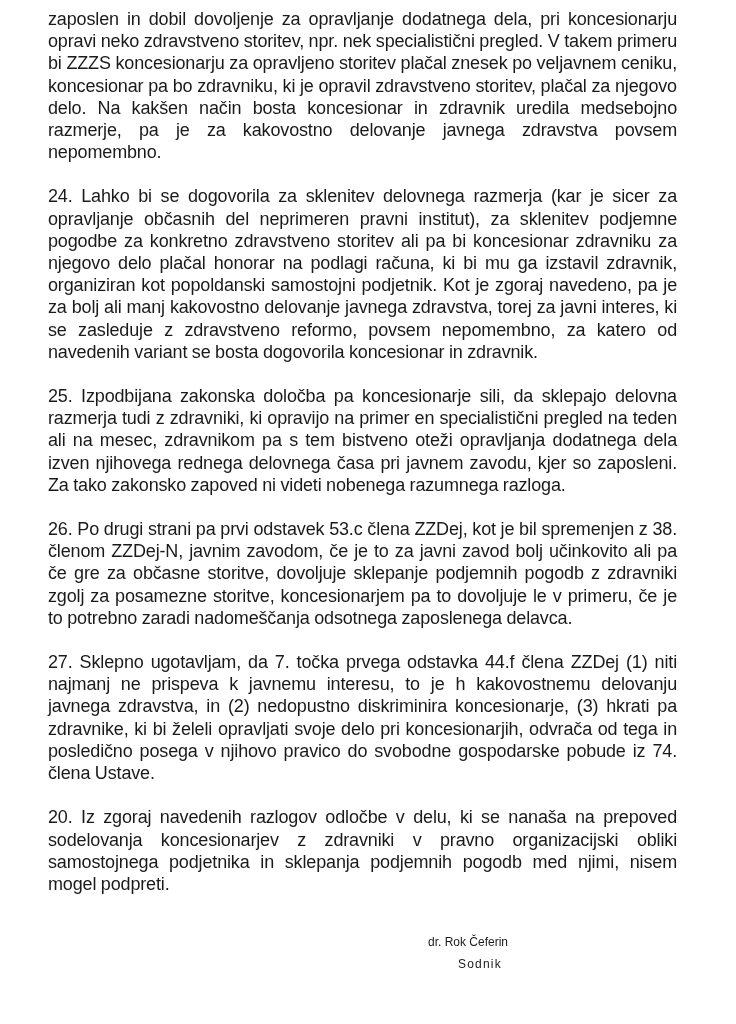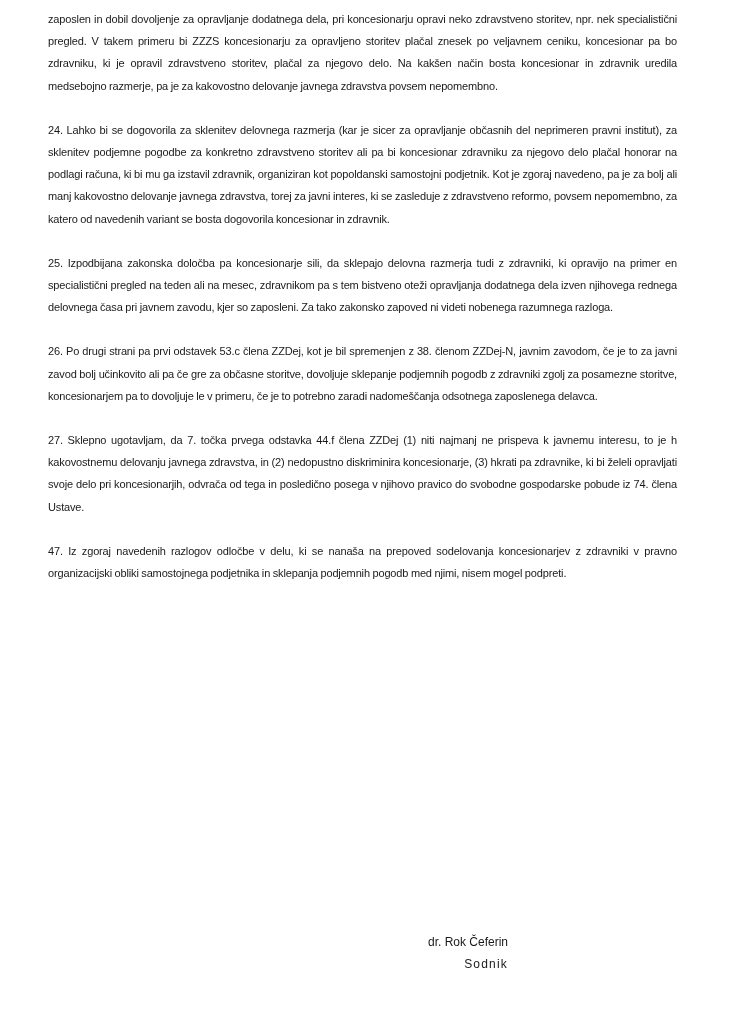--- a/index.html
+++ b/index.html
@@ -16,51 +16,50 @@
     color: #1a1a1a;
   }
   .page {
     position: absolute;
     left: 48px;
     top: 8px;
     width: 629px;
   }
   .para {
     margin: 0 0 22px 0;
-    font-size: 11px;
+    font-size: 18px;
     line-height: 22.2px;
     text-align: justify;
     letter-spacing: -0.15px;
     word-spacing: -0.3px;
   }
   .signature {
     position: absolute;
     left: 428px;
     top: 931px;
     font-size: 12px;
     line-height: 22px;
   }
   .signature .name {
     display: block;
   }
   .signature .role {
     display: block;
     padding-left: 30px;
     letter-spacing: 1.2px;
-    text-align: right;
   }
 </style>
 </head>
 <body>
 
 <div class="page">
   <p class="para">zaposlen in dobil dovoljenje za opravljanje dodatnega dela, pri koncesionarju opravi neko zdravstveno storitev, npr. nek specialistični pregled. V takem primeru bi ZZZS koncesionarju za opravljeno storitev plačal znesek po veljavnem ceniku, koncesionar pa bo zdravniku, ki je opravil zdravstveno storitev, plačal za njegovo delo. Na kakšen način bosta koncesionar in zdravnik uredila medsebojno razmerje, pa je za kakovostno delovanje javnega zdravstva povsem nepomembno.</p>
   <p class="para">24. Lahko bi se dogovorila za sklenitev delovnega razmerja (kar je sicer za opravljanje občasnih del neprimeren pravni institut), za sklenitev podjemne pogodbe za konkretno zdravstveno storitev ali pa bi koncesionar zdravniku za njegovo delo plačal honorar na podlagi računa, ki bi mu ga izstavil zdravnik, organiziran kot popoldanski samostojni podjetnik. Kot je zgoraj navedeno, pa je za bolj ali manj kakovostno delovanje javnega zdravstva, torej za javni interes, ki se zasleduje z zdravstveno reformo, povsem nepomembno, za katero od navedenih variant se bosta dogovorila koncesionar in zdravnik.</p>
   <p class="para">25. Izpodbijana zakonska določba pa koncesionarje sili, da sklepajo delovna razmerja tudi z zdravniki, ki opravijo na primer en specialistični pregled na teden ali na mesec, zdravnikom pa s tem bistveno oteži opravljanja dodatnega dela izven njihovega rednega delovnega časa pri javnem zavodu, kjer so zaposleni. Za tako zakonsko zapoved ni videti nobenega razumnega razloga.</p>
   <p class="para">26. Po drugi strani pa prvi odstavek 53.c člena ZZDej, kot je bil spremenjen z 38. členom ZZDej-N, javnim zavodom, če je to za javni zavod bolj učinkovito ali pa če gre za občasne storitve, dovoljuje sklepanje podjemnih pogodb z zdravniki zgolj za posamezne storitve, koncesionarjem pa to dovoljuje le v primeru, če je to potrebno zaradi nadomeščanja odsotnega zaposlenega delavca.</p>
   <p class="para">27. Sklepno ugotavljam, da 7. točka prvega odstavka 44.f člena ZZDej (1) niti najmanj ne prispeva k javnemu interesu, to je h kakovostnemu delovanju javnega zdravstva, in (2) nedopustno diskriminira koncesionarje, (3) hkrati pa zdravnike, ki bi želeli opravljati svoje delo pri koncesionarjih, odvrača od tega in posledično posega v njihovo pravico do svobodne gospodarske pobude iz 74. člena Ustave.</p>
-  <p class="para">47. Iz zgoraj navedenih razlogov odločbe v delu, ki se nanaša na prepoved sodelovanja koncesionarjev z zdravniki v pravno organizacijski obliki samostojnega podjetnika in sklepanja podjemnih pogodb med njimi, nisem mogel podpreti.</p>
+  <p class="para">20. Iz zgoraj navedenih razlogov odločbe v delu, ki se nanaša na prepoved sodelovanja koncesionarjev z zdravniki v pravno organizacijski obliki samostojnega podjetnika in sklepanja podjemnih pogodb med njimi, nisem mogel podpreti.</p>
 </div>
 
 <div class="signature">
   <span class="name">dr. Rok Čeferin</span>
   <span class="role">Sodnik</span>
 </div>
 
 </body></html>

